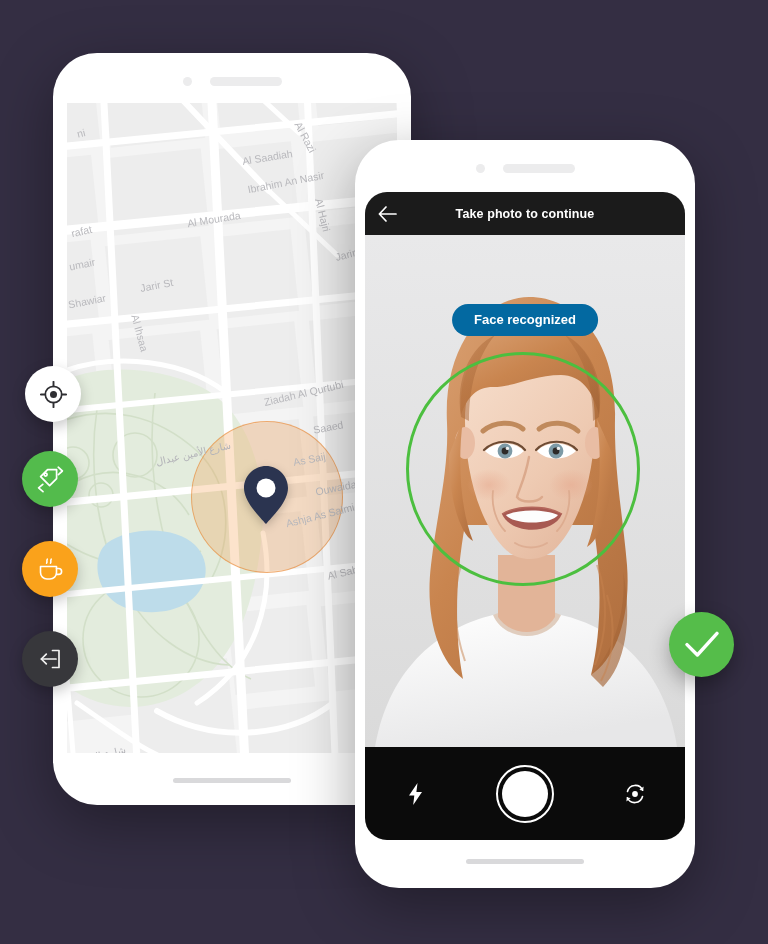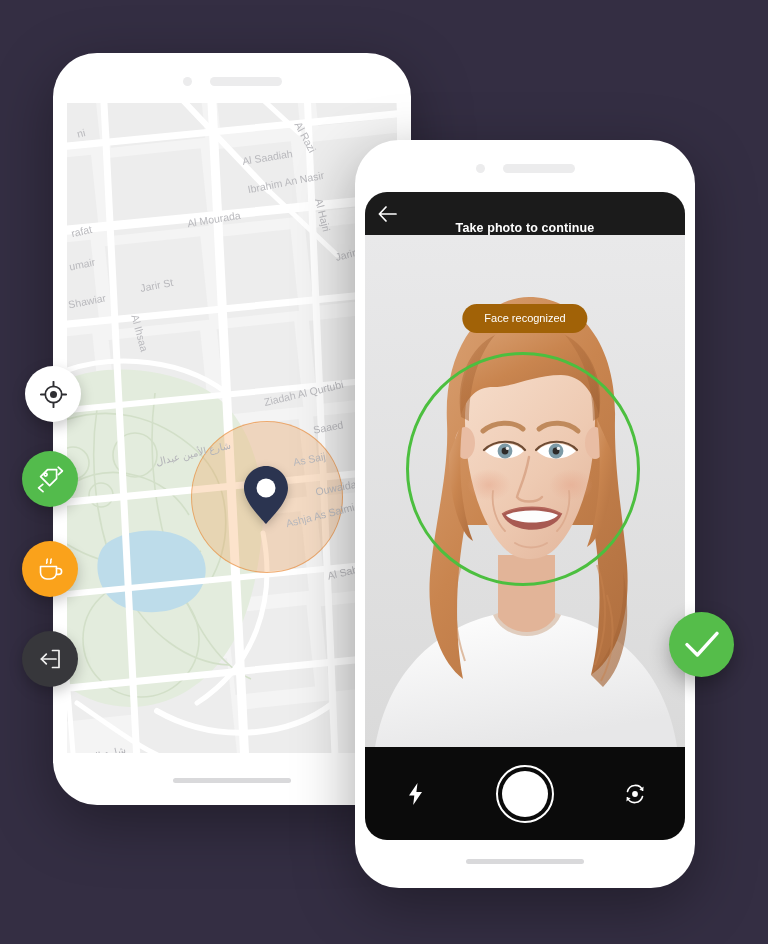--- a/index.html
+++ b/index.html
@@ -99,21 +99,21 @@
 
   
   #cam-screen {
     position: absolute; left: 10px; top: 52px;
     width: 320px; height: 648px;
     border-radius: 22px; overflow: hidden; background: #dcdcdc;
   }
   .cam-header {
     position: absolute; left: 0; top: 0; width: 100%; height: 43px;
     background: #1b1b1b;
-    display: flex; align-items: flex-end;
+    display: flex; align-items: center;
   }
   .cam-header .back {
     width: 44px; height: 43px;
     display: flex; align-items: center; justify-content: center;
   }
   .cam-title {
     flex: 1; text-align: center;
     color: #fff; font-size: 12.5px; font-weight: 700;
     letter-spacing: .1px;
     margin-left: -44px;
@@ -122,23 +122,23 @@
   .viewport {
     position: absolute; left: 0; top: 43px;
     width: 100%; height: 512px;
     background: #e3e3e4;
     overflow: hidden;
   }
 
   .face-pill {
     position: absolute; left: 50%; top: 69px;
     transform: translateX(-50%);
-    background: #a16207;
+    background: #0369a1;
     color: #fff;
-    font-size: 11px; font-weight: 400;
+    font-size: 13px; font-weight: 700;
     padding: 8px 22px 9px;
     border-radius: 20px;
     white-space: nowrap;
     z-index: 6;
   }
   .face-ring {
     position: absolute; left: 41px; top: 117px;
     width: 234px; height: 234px;
     border: 3px solid #4cbf3f;
     border-radius: 50%;

